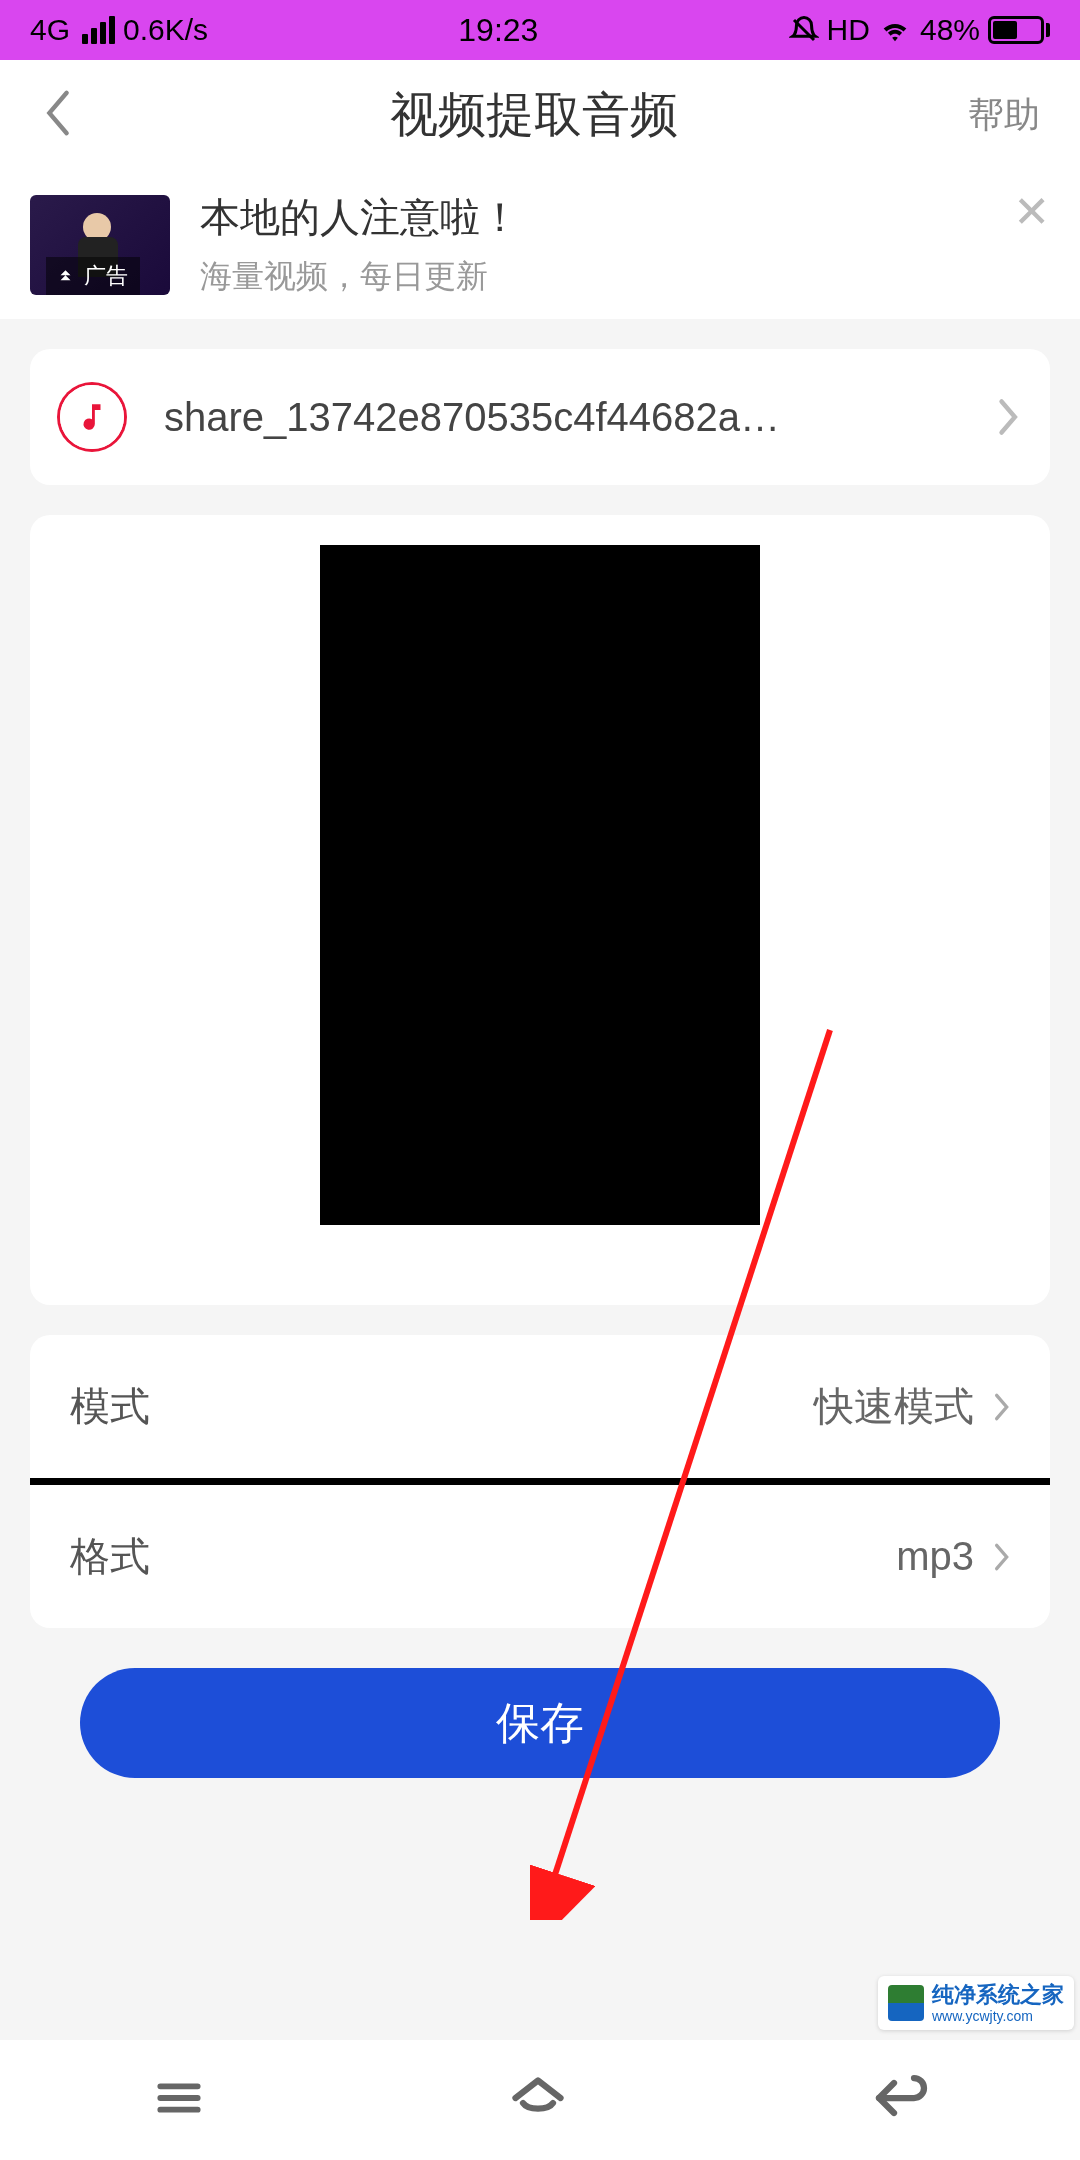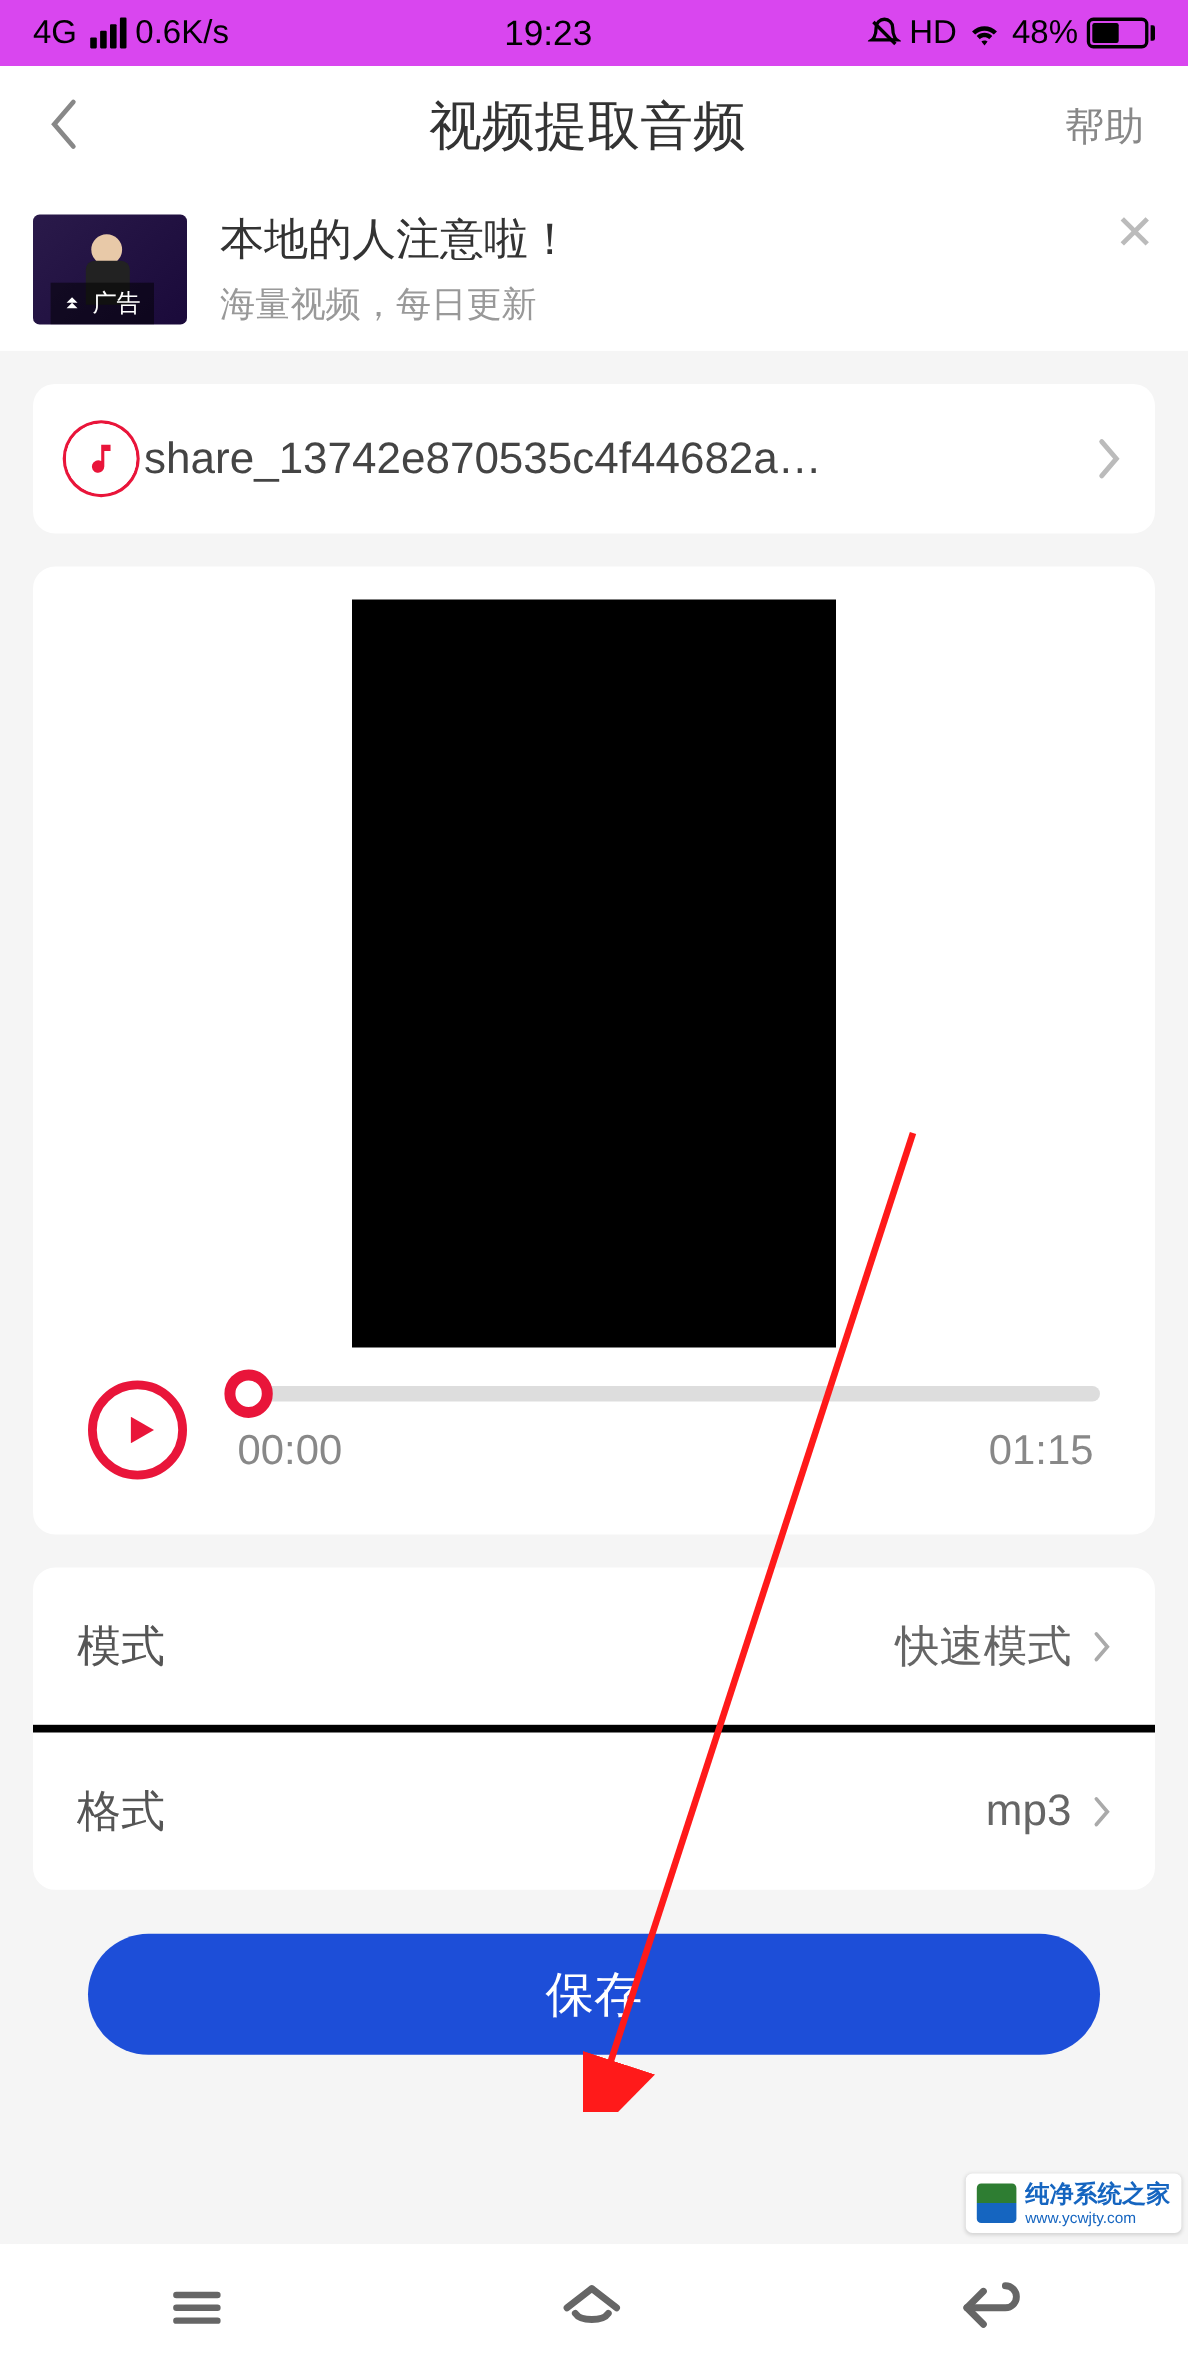--- a/index.html
+++ b/index.html
@@ -81,21 +81,21 @@
   .ad-close { position:absolute; right:30px; top:20px; color:#bbb; font-size:44px; line-height:1; }
 
   .card {
     background:#fff;
     margin: 30px 30px 0;
     border-radius: 20px;
   }
   .file-row {
     display:flex; align-items:center;
     padding: 36px 30px;
-    gap: 7px;
+    gap: 40px;
   }
   .music-icon {
     width:64px; height:64px; border:4px solid #fff;
     box-shadow: 0 0 0 3px #e9153a;
     border-radius:50%;
     display:flex; align-items:center; justify-content:center;
     position:relative;
   }
   .music-icon svg { width:34px; height:34px; }
   .file-name {
@@ -252,36 +252,20 @@
     </div>
     <div class="file-name">share_13742e870535c4f44682a…</div>
     <svg class="chev" width="28" height="40" viewBox="0 0 24 36" fill="none" stroke="#bbb" stroke-width="4" stroke-linecap="round">
         <path d="M8 4l12 14L8 32"></path>
       </svg>
   </div>
 </div>
 
 <div class="card video-card">
   <div class="video-box"></div>
-  <div class="player-row">
-    <div class="play-btn">
-      <svg viewBox="0 0 24 24" fill="#e9153a">
-          <path d="M6 4l14 8-14 8V4z"></path>
-        </svg>
-    </div>
-    <div class="slider-wrap">
-      <div class="slider">
-        <div class="slider-thumb"></div>
-      </div>
-      <div class="time-row">
-        <span>00:00</span>
-        <span>01:15</span>
-      </div>
-    </div>
-  </div>
 </div>
 
 <div class="card settings-card">
   <div class="setting-row">
     <div class="setting-label">模式</div>
     <div class="setting-value">
       <span>快速模式</span>
       <svg width="20" height="32" viewBox="0 0 24 36" fill="none" stroke="#aaa" stroke-width="4" stroke-linecap="round">
           <path d="M8 4l12 14L8 32"></path>
         </svg>

